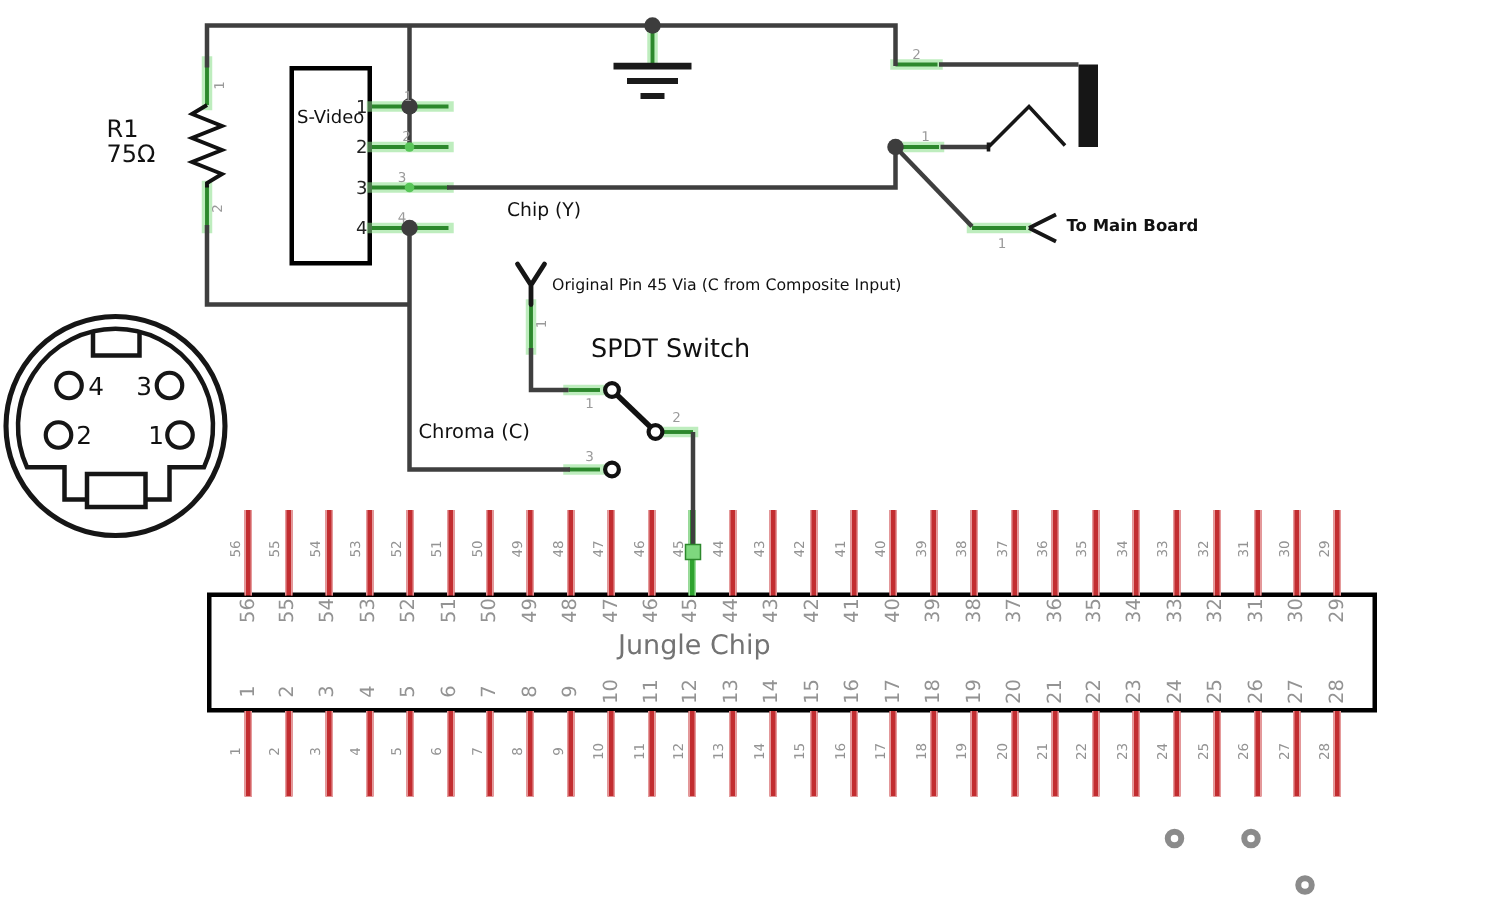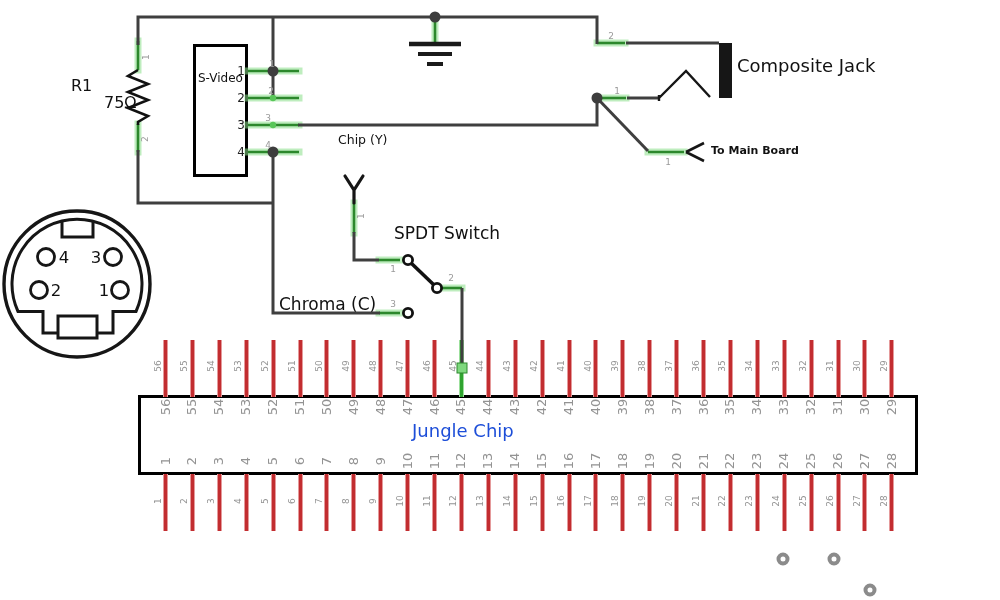--- a/index.html
+++ b/index.html
@@ -9,21 +9,21 @@
   #svideo-box{position:absolute;left:193px;top:44px;width:55px;height:133px;background:#fff;
               border:3px solid #000;box-sizing:border-box;z-index:2;}
   .svpin{position:absolute;width:14px;text-align:right;font-size:12px;color:#222;z-index:4;}
   #chip-body{position:absolute;left:138px;top:395px;width:780px;height:80px;background:#fff;
              border:3px solid #000;box-sizing:border-box;z-index:1;}
   .chip-pin{position:absolute;width:3px;z-index:2;}
   .chip-pin.red{background:#c22d30;border-left:1px solid #e59a9b;border-right:1px solid #e59a9b;}
   .chip-pin.green{background:#2fa32f;border-left:1px solid #9bdf9b;border-right:1px solid #9bdf9b;}
   .chip-num{position:absolute;width:26px;height:26px;line-height:26px;text-align:center;
             transform:rotate(-90deg);color:#939393;z-index:5;}
-  #chip-label{position:absolute;left:412px;top:421px;font-size:18px;color:#1d4ed8;z-index:5;white-space:nowrap;}
+  #chip-label{position:absolute;left:412px;top:421px;font-size:18px;color:#737373;z-index:5;white-space:nowrap;}
   #watermark{position:absolute;left:750px;top:549px;font-size:40px;font-weight:bold;color:#8b8b8b;
              letter-spacing:-1px;z-index:3;}
   #wires{position:absolute;left:0;top:0;z-index:10;pointer-events:none;}
 </style>
 </head>
 <body>
 
 <div id="canvas">
 
   <div id="chip-body"></div>
@@ -200,25 +200,25 @@
     </div>
 
   <div id="svideo-box"></div>
   <div class="lbl" style="left:198px;top:72px;font-size:12px;">S-Video</div>
   <div class="svpin" style="left:231px;top:64px;">1</div>
   <div class="svpin" style="left:231px;top:91px;">2</div>
   <div class="svpin" style="left:231px;top:118px;">3</div>
   <div class="svpin" style="left:231px;top:145px;">4</div>
 
   <div class="lbl" style="left:71px;top:77px;font-size:16px;">R1</div>
-  <div class="lbl" style="left:71px;top:94px;font-size:16px;margin-left:33px;">75Ω</div>
+  <div class="lbl" style="left:71px;top:94px;font-size:16px;">75Ω</div>
   <div class="lbl" style="left:338px;top:133px;font-size:12.5px;">Chip (Y)</div>
-  <div class="lbl" style="left:279px;top:295px;font-size:17px;">Chroma (C)</div>
+  <div class="lbl" style="left:279px;top:282px;font-size:13px;">Chroma (C)</div>
   <div class="lbl" style="left:394px;top:224px;font-size:17px;">SPDT Switch</div>
-  <div class="lbl" style="left:737px;top:56px;font-size:18px;">Composite Jack</div>
+  <div class="lbl" style="left:368px;top:184px;font-size:10.5px;">Original Pin 45 Via (C from Composite Input)</div>
   <div class="lbl" style="left:711px;top:145px;font-size:11px;font-weight:bold;">To Main Board</div>
 
 
   <svg id="wires" width="1000" height="600" viewBox="0 0 1000 600">
 
     <g stroke="#8adf8a" stroke-width="7" opacity="0.55" stroke-linecap="square">
       <line x1="138" y1="41" x2="138" y2="70"></line>
         <line x1="138" y1="124" x2="138" y2="152"></line>
       <line x1="248" y1="71" x2="299" y2="71"></line>
         <line x1="248" y1="98" x2="299" y2="98"></line>

